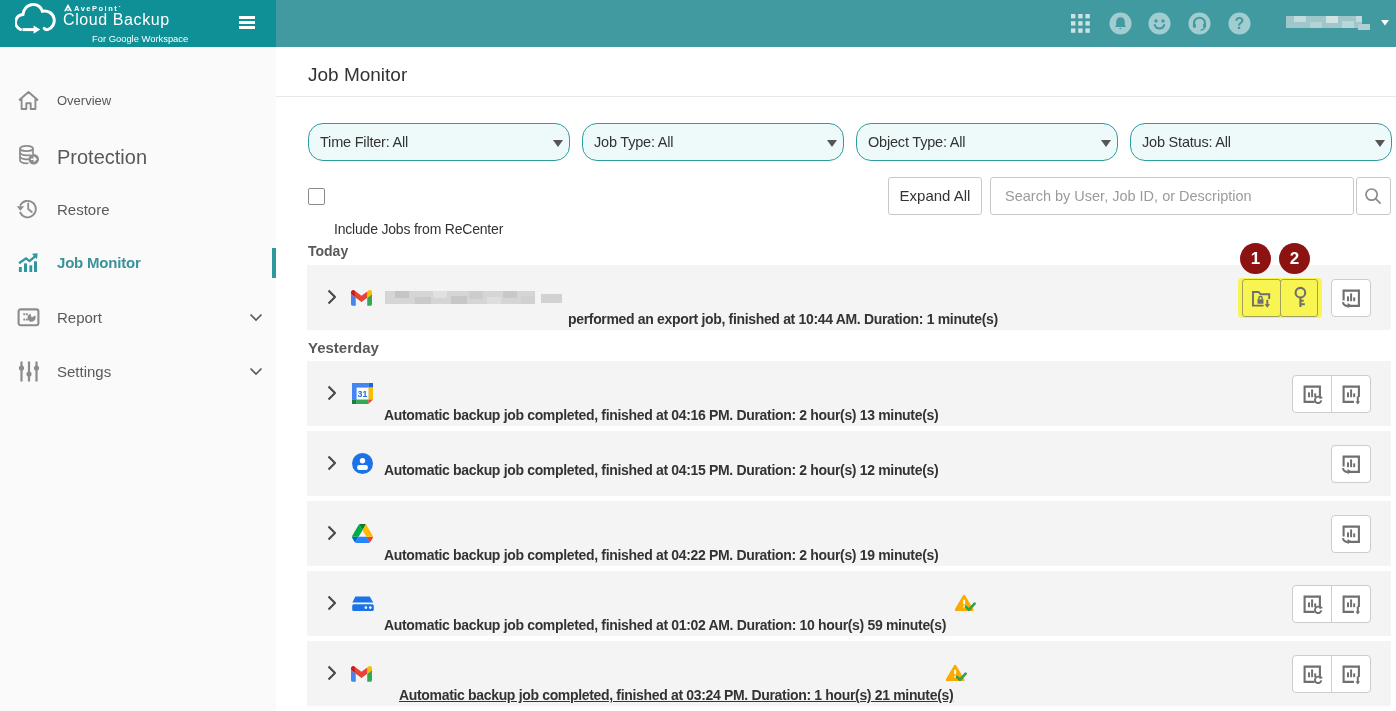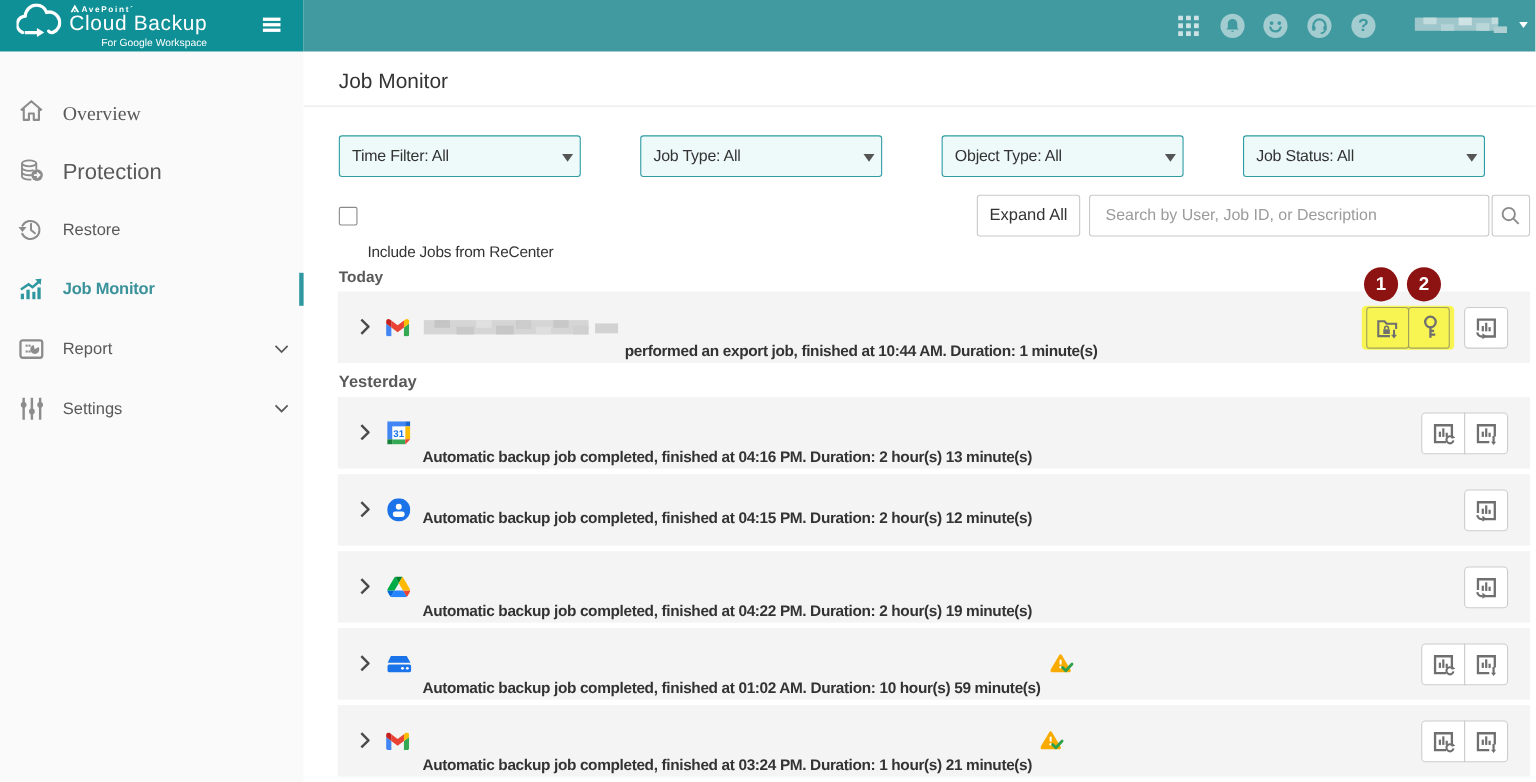--- a/index.html
+++ b/index.html
@@ -1,19 +1,19 @@
 <!DOCTYPE html>
 <html><head>
 <meta charset="utf-8">
 <style>
   * { margin:0; padding:0; box-sizing:border-box; }
   html,body { width:1396px; height:711px; overflow:hidden; font-family:"Liberation Sans", sans-serif; background:#fff; }
   body { position:relative; }
   .abs { position:absolute; }
-  .dd { width:220px; height:38px; background:#eefaf9; border:1px solid #2e9ca3; border-radius:3px; font-size:14.5px; letter-spacing:-0.2px; color:#333; line-height:36px; padding-left:11px; }
+  .dd { width:262px; height:38px; background:#eefaf9; border:1px solid #2e9ca3; border-radius:15px; font-size:14.5px; letter-spacing:-0.2px; color:#333; line-height:36px; padding-left:11px; }
   .dd::after { content:""; position:absolute; right:6px; top:16px; border-left:5.5px solid transparent; border-right:5.5px solid transparent; border-top:7px solid #555; }
   .row { left:307px; width:1084px; height:65px; background:#f4f4f4; }
   .chev { position:absolute; left:327px; }
   .rtext { position:absolute; left:384px; font-size:14px; letter-spacing:-0.33px; font-weight:bold; color:#333;margin-top:22px; }
   .btn { position:absolute; width:40px; height:38px; background:#fff; border:1px solid #ccc; border-radius:4px; }
 </style>
 </head>
 <body>
 
 <div class="abs" style="left:0;top:0;width:276px;height:47px;background:#0f8f96;"></div>
@@ -24,21 +24,21 @@
   <path d="M7.5 26.6 H19" fill="none" stroke="#fff" stroke-width="3" stroke-linecap="butt"></path>
   <path d="M18.6 22.5 L25.2 26.6 L18.6 30.7 Z" fill="#fff"></path>
 </svg>
 
 <div class="abs" style="left:64px;top:4px;width:130px;height:10px;color:#fff;font-size:7.5px;letter-spacing:1.5px;font-weight:bold;">
   <svg width="8" height="8" viewBox="0 0 10 10" style="vertical-align:-1px;margin-right:2px;">
       <path d="M5 0 L10 9 H7.6 L5 4.4 L2.4 9 H0 Z" fill="#fff"></path>
       <circle cx="5" cy="7.8" r="1.1" fill="#fff"></circle>
     </svg>AvePoint´
 </div>
-<div class="abs" style="left:63px;top:11px;color:#fff;font-size:19px;font-weight:400;letter-spacing:0.6px;">Cloud Backup</div>
+<div class="abs" style="left:63px;top:11px;color:#fff;font-size:16px;font-weight:400;letter-spacing:0.6px;">Cloud Backup</div>
 <div class="abs" style="left:64px;top:33px;color:#fff;font-size:9.4px;letter-spacing:0px;padding-left:28px;">For Google Workspace</div>
 
 <div class="abs" style="left:239px;top:16px;width:16px;height:2.6px;background:#fff;"></div>
 <div class="abs" style="left:239px;top:21.2px;width:16px;height:2.6px;background:#fff;"></div>
 <div class="abs" style="left:239px;top:26.4px;width:16px;height:2.6px;background:#fff;"></div>
 
 <svg class="abs" style="left:1071px;top:14px;" width="19" height="19" viewBox="0 0 19 19">
   <g fill="#cde2e4">
     <rect x="0" y="0" width="4.4" height="4.4"></rect>
       <rect x="7.2" y="0" width="4.4" height="4.4"></rect>
@@ -94,21 +94,21 @@
     <path d="M0 0 H8 L4 5.5 Z" fill="#fff"></path>
   </svg>
 
 <div class="abs" style="left:0;top:47px;width:276px;height:664px;background:#fafafa;"></div>
 
 <div class="abs" style="left:276px;top:47px;width:1120px;height:664px;background:#fff;"></div>
 
 <svg class="abs" style="left:17px;top:89px;" width="23" height="23" viewBox="0 0 23 23">
   <path d="M2 11.2 L11.5 3 L21 11.2 M4.6 9.6 V20 H9.3 V14.2 H13.7 V20 H18.4 V9.6" fill="none" stroke="#8c8c8c" stroke-width="1.9" stroke-linejoin="round"></path>
 </svg>
-<div class="abs" style="left:57px;top:93px;font-size:18px;color:#595959;font-family:Liberation Serif, serif;">Overview</div>
+<div class="abs" style="left:57px;top:93px;font-size:13px;color:#595959;">Overview</div>
 
 <svg class="abs" style="left:17px;top:143px;" width="24" height="24" viewBox="0 0 24 24">
   <path d="M3 5.5 V17.5 C3 19 6 20.3 9.5 20.3 C10.2 20.3 10.9 20.2 11.5 20.2" fill="none" stroke="#8c8c8c" stroke-width="1.7"></path>
   <ellipse cx="9.5" cy="5.5" rx="6.5" ry="2.7" fill="none" stroke="#8c8c8c" stroke-width="1.7"></ellipse>
   <path d="M16 5.5 V11" fill="none" stroke="#8c8c8c" stroke-width="1.7"></path>
   <path d="M3 9.5 C3 11 6 12.3 9.5 12.3 C11 12.3 12.4 12.1 13.5 11.7 M3 13.5 C3 15 6 16.3 9.5 16.3 C10.3 16.3 11 16.2 11.8 16.1" fill="none" stroke="#8c8c8c" stroke-width="1.7"></path>
   <circle cx="16.7" cy="16.2" r="5.3" fill="#8c8c8c"></circle>
   <path d="M13.8 16.2 H18.6 M16.6 13.9 L19 16.2 L16.6 18.5" fill="none" stroke="#fafafa" stroke-width="1.5"></path>
 </svg>
 <div class="abs" style="left:57px;top:146px;font-size:20px;color:#595959;">Protection</div>
@@ -350,21 +350,21 @@
 <svg class="abs" style="left:1340px;top:593px;" width="23" height="23" viewBox="0 0 23 23">
     <use href="#chart-dl"></use>
   </svg>
 
 <svg class="chev" style="top:665px;" width="10" height="16" viewBox="0 0 10 16">
     <use href="#chev-g"></use>
   </svg>
 <svg class="abs" style="left:351px;top:666px;" width="21" height="15.75" viewBox="52 42 88 66">
     <use href="#gmail-g"></use>
   </svg>
-<div class="rtext" style="left:384px;top:665px;">Automatic backup job completed, finished at 03:24 PM. Duration: 1 hour(s) 21 minute(s)</div>
+<div class="rtext" style="left:399px;top:665px;text-decoration:underline;">Automatic backup job completed, finished at 03:24 PM. Duration: 1 hour(s) 21 minute(s)</div>
 <svg class="abs" style="left:946px;top:664px;" width="21" height="18" viewBox="0 0 21 18">
     <use href="#warn-g"></use>
   </svg>
 <div class="btn" style="left:1292px;top:655px;border-radius:4px 0 0 4px;"></div>
 <div class="btn" style="left:1331px;top:655px;border-radius:0 4px 4px 0;"></div>
 <svg class="abs" style="left:1301px;top:663px;" width="23" height="23" viewBox="0 0 23 23">
     <use href="#chart-rf"></use>
   </svg>
 <svg class="abs" style="left:1340px;top:663px;" width="23" height="23" viewBox="0 0 23 23">
     <use href="#chart-dl"></use>

